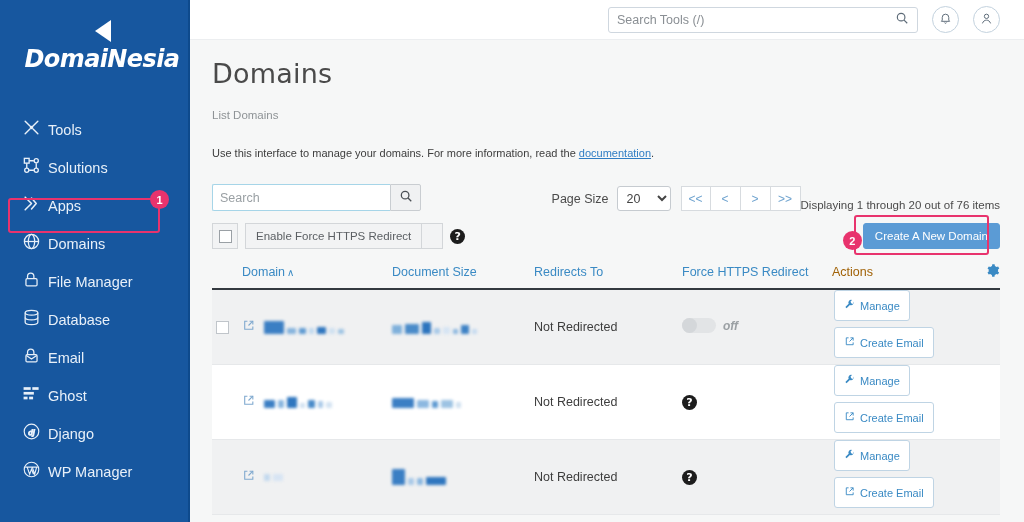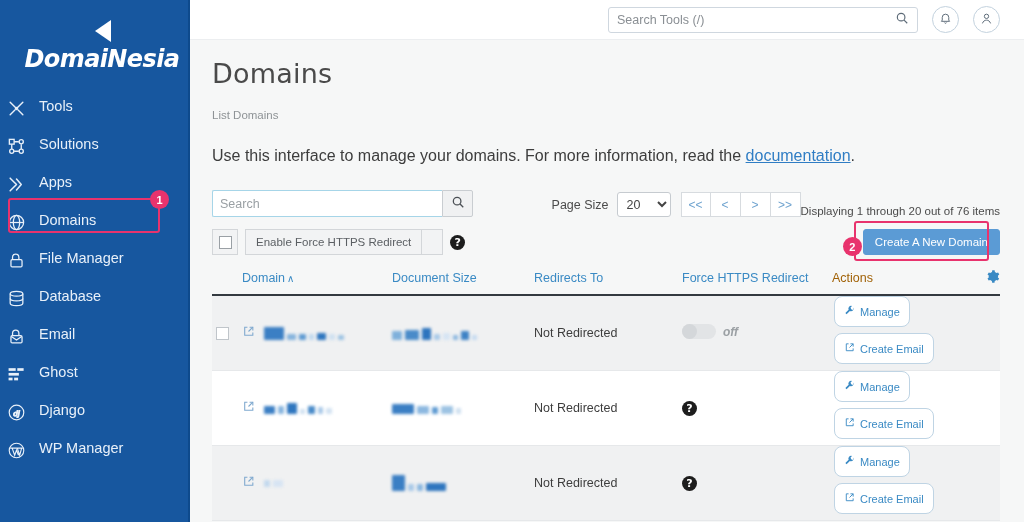--- a/index.html
+++ b/index.html
@@ -32,24 +32,24 @@
   .logo-text {
     color: #ffffff;
     font-size: 24px;
     font-weight: bold;
     font-style: italic;
     letter-spacing: -0.6px;
     font-family: "DejaVu Sans", sans-serif;
   }
   .nav { margin-top: 16px; }
   .nav-item {
-    display: flex; align-items: flex-start;
+    display: flex; align-items: flex-end;
     height: 38px;
-    padding-left: 7px;
-    gap: 13px;
+    padding-left: 22px;
+    gap: 7px;
     color: #e8f0f9;
     font-size: 14.5px;
     cursor: pointer;
     position: relative;
   }
   .nav-item .nav-ico {
     width: 19px; height: 19px;
     display: flex; align-items: center; justify-content: center;
     flex: 0 0 19px;
   }
@@ -114,30 +114,30 @@
     cursor: pointer;
   }
 
   .content { padding: 18px 24px 0 22px; }
   .page-title {
     font-size: 27px; color: #4a4a4a; font-weight: normal;
     letter-spacing: 0.2px;
     font-family: "DejaVu Sans", sans-serif;
   }
   .page-sub { font-size: 11.5px; color: #8e9396; margin-top: 20px; }
-  .page-desc { font-size: 16px; color: #3d3d3d; margin-top: 26px; }
+  .page-desc { font-size: 11px; color: #3d3d3d; margin-top: 26px; }
   .page-desc a { color: #2f7dc4; text-decoration: underline; }
 
   .controls-row {
     margin-top: 25px;
     display: flex; align-items: flex-start; justify-content: space-between;
   }
   .search-group { display: flex; }
   .search-group input {
-    width: 230px; height: 27px;
+    width: 178px; height: 27px;
     border: 1px solid #a6d5e8;
     border-right: none;
     border-radius: 2px 0 0 2px;
     padding: 0 7px;
     font-size: 12.5px;
     color: #444;
     outline: none;
     font-family: "Liberation Sans", sans-serif;
     background: #fff;
   }
@@ -301,21 +301,21 @@
     cursor: pointer;
   }
   .act-cell { padding-left: 2px; }
   .act-btn {
     display: inline-flex; align-items: center; gap: 5px;
     border: 1px solid #bfd4e4;
     background: #fff;
     color: #3a8ac4;
     font-size: 11px;
     padding: 8px 9px;
-    border-radius: 8px;
+    border-radius: 3px;
     cursor: pointer;
     margin-bottom: 6px;
     font-family: "Liberation Sans", sans-serif;
   }
 </style>
 </head>
 <body>
 
 <div class="app">
 

